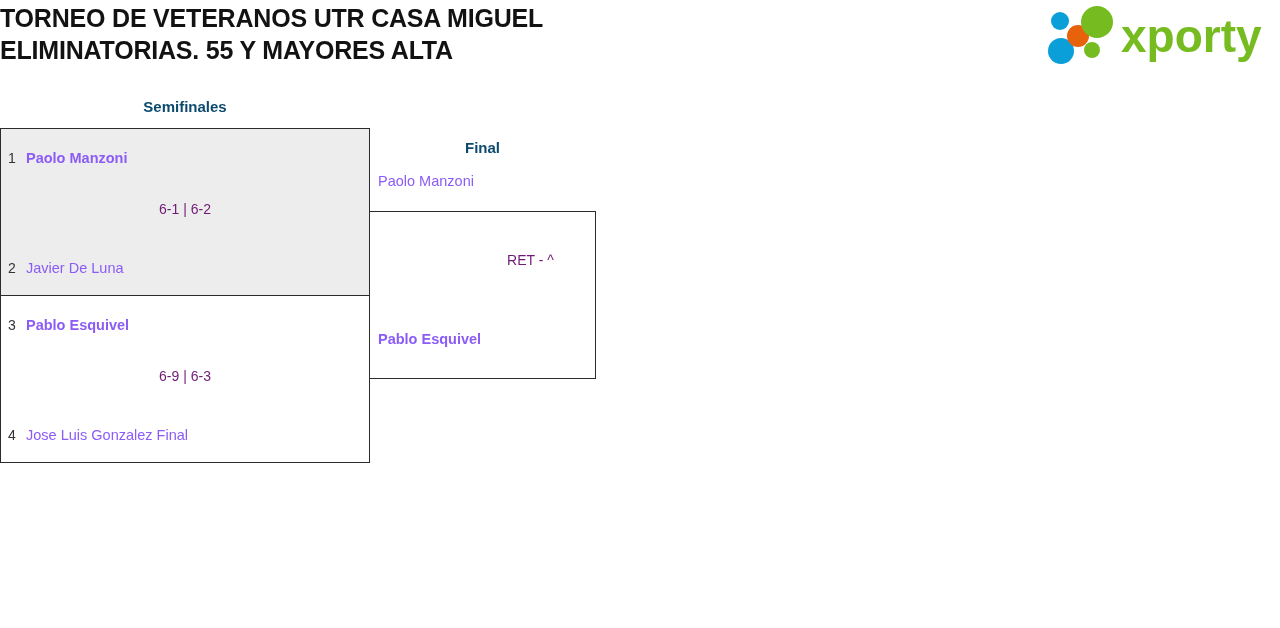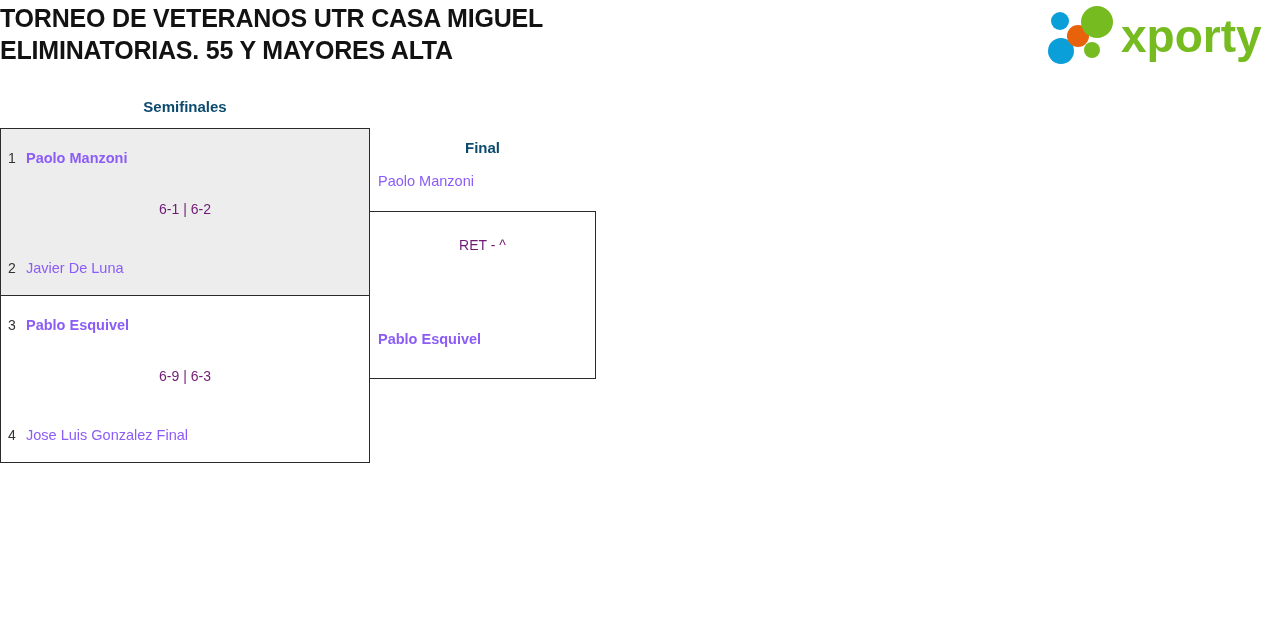--- a/index.html
+++ b/index.html
@@ -119,21 +119,21 @@
     text-align: center;
     font-size: 14px;
     color: #701a75;
     white-space: nowrap;
   }
 
   
   #match-final .player-row .player-name { padding-left: 8px; }
   #final-top-row  { top: -43px; }
   #final-bot-row  { top: 115px; }
-  #final-score    { top: 25px; }
+  #final-score    { top: 40px; margin-left: 48px; }
 </style>
 </head>
 <body>
 
 <div id="header">
 
   <div id="tournament-title">TORNEO DE VETERANOS UTR CASA MIGUEL ELIMINATORIAS. 55 Y MAYORES ALTA</div>
 
   <div id="brand-logo">
     <svg width="226" height="58" viewBox="0 0 226 58" xmlns="http://www.w3.org/2000/svg">

